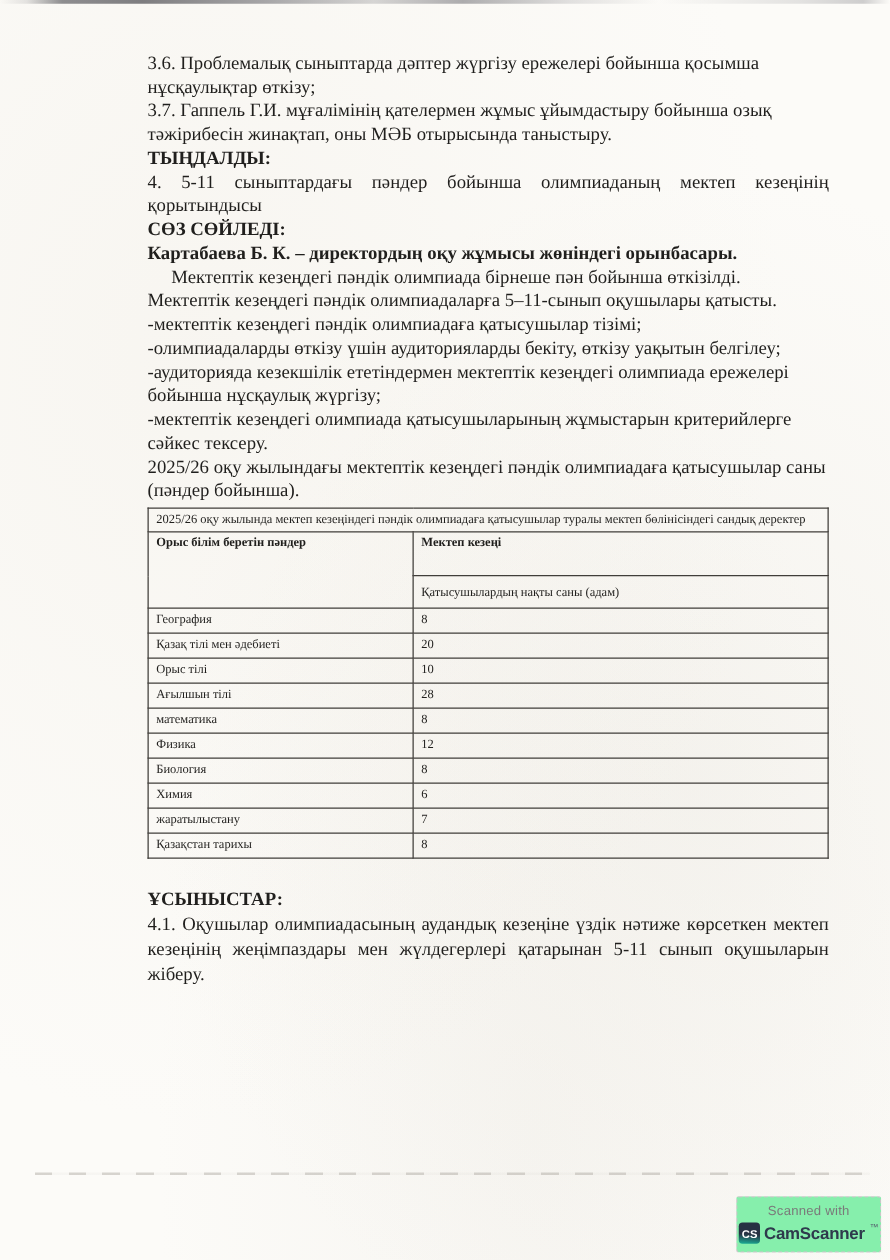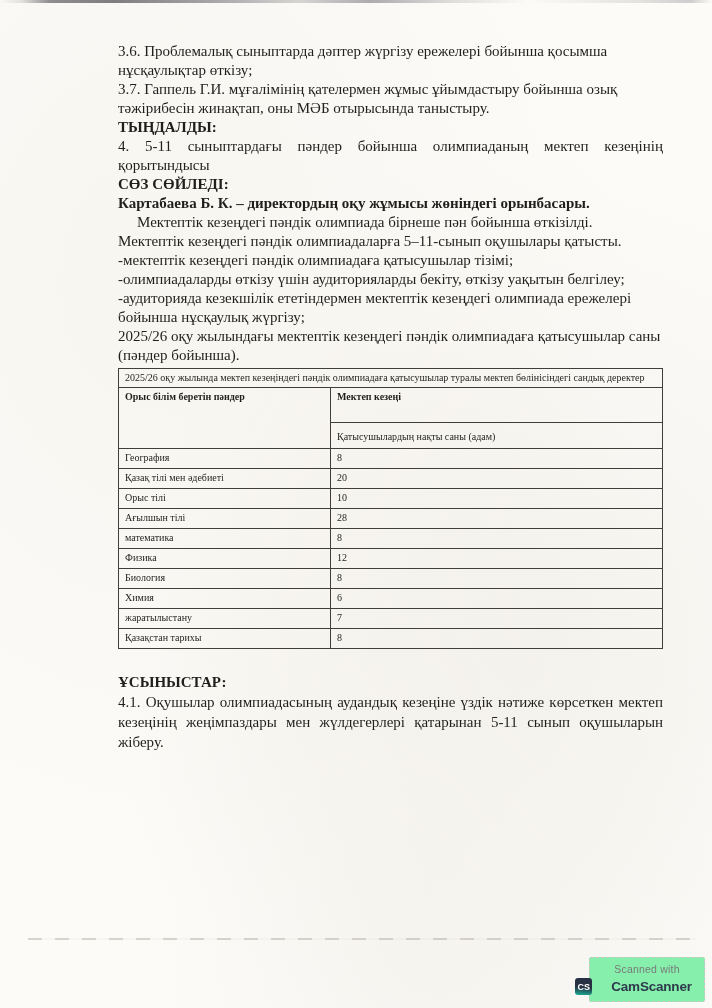--- a/index.html
+++ b/index.html
@@ -68,21 +68,21 @@
   .scan-badge {
     position: absolute; right: 7px; bottom: 6px;
     width: 104px; padding: 5px 5px 6px;
     border: 1px dashed #c8c8c8; border-radius: 2px;
     background: #86efac; text-align: center;
     font-family: "Liberation Sans", "DejaVu Sans", sans-serif;
   }
   .scan-line { font-size: 10.5px; color: #7a7a7a; letter-spacing: 0.2px; }
   .scan-brand-row {
     display: flex; align-items: center; justify-content: center;
-    gap: 19px; margin-top: 3px;
+    gap: 3px; margin-top: 3px;
   }
   .cs-logo {
     width: 17px; height: 17px; border-radius: 3px; flex: 0 0 auto;
     background: linear-gradient(185deg, #273143 55%, #19af97 100%);
     color: #ffffff; font-size: 9px; font-weight: bold;
     display: flex; align-items: center; justify-content: center;
   }
   .brand { font-size: 13.5px; font-weight: bold; color: #2e3a4c; letter-spacing: -0.2px; }
   .tm { font-size: 7px; color: #55606e; margin-left: 1px; position: relative; top: -4px; }
 </style>
@@ -96,20 +96,21 @@
   <p>3.7. Гаппель Г.И. мұғалімінің қателермен жұмыс ұйымдастыру бойынша озық тәжірибесін жинақтап, оны МӘБ отырысында таныстыру.</p>
   <p class="bold">ТЫҢДАЛДЫ:</p>
   <p class="just">4. 5-11 сыныптардағы пәндер бойынша олимпиаданың мектеп кезеңінің қорытындысы</p>
   <p class="bold">СӨЗ СӨЙЛЕДІ:</p>
   <p class="bold">Картабаева Б. К.  – директордың оқу жұмысы жөніндегі орынбасары.</p>
   <p class="indent">Мектептік кезеңдегі пәндік олимпиада бірнеше пән бойынша өткізілді.</p>
   <p>Мектептік кезеңдегі пәндік олимпиадаларға 5–11-сынып оқушылары қатысты.</p>
   <p>-мектептік кезеңдегі пәндік олимпиадаға қатысушылар тізімі;</p>
   <p>-олимпиадаларды өткізу үшін аудиторияларды бекіту, өткізу уақытын белгілеу;</p>
   <p>-аудиторияда кезекшілік ететіндермен мектептік кезеңдегі олимпиада ережелері бойынша нұсқаулық жүргізу;</p>
+  <p>-мектептік кезеңдегі олимпиада қатысушыларының жұмыстарын критерийлерге сәйкес тексеру.</p>
   <p>2025/26 оқу жылындағы мектептік кезеңдегі пәндік олимпиадаға қатысушылар саны (пәндер бойынша).</p>
 
   <table class="data-table">
     <colgroup>
         <col class="col-subject">
         <col>
       </colgroup>
     <tbody>
         <tr>
       <td class="tbl-title" colspan="2">2025/26 оқу жылында мектеп кезеңіндегі пәндік олимпиадаға қатысушылар туралы мектеп бөлінісіндегі сандық деректер</td>

